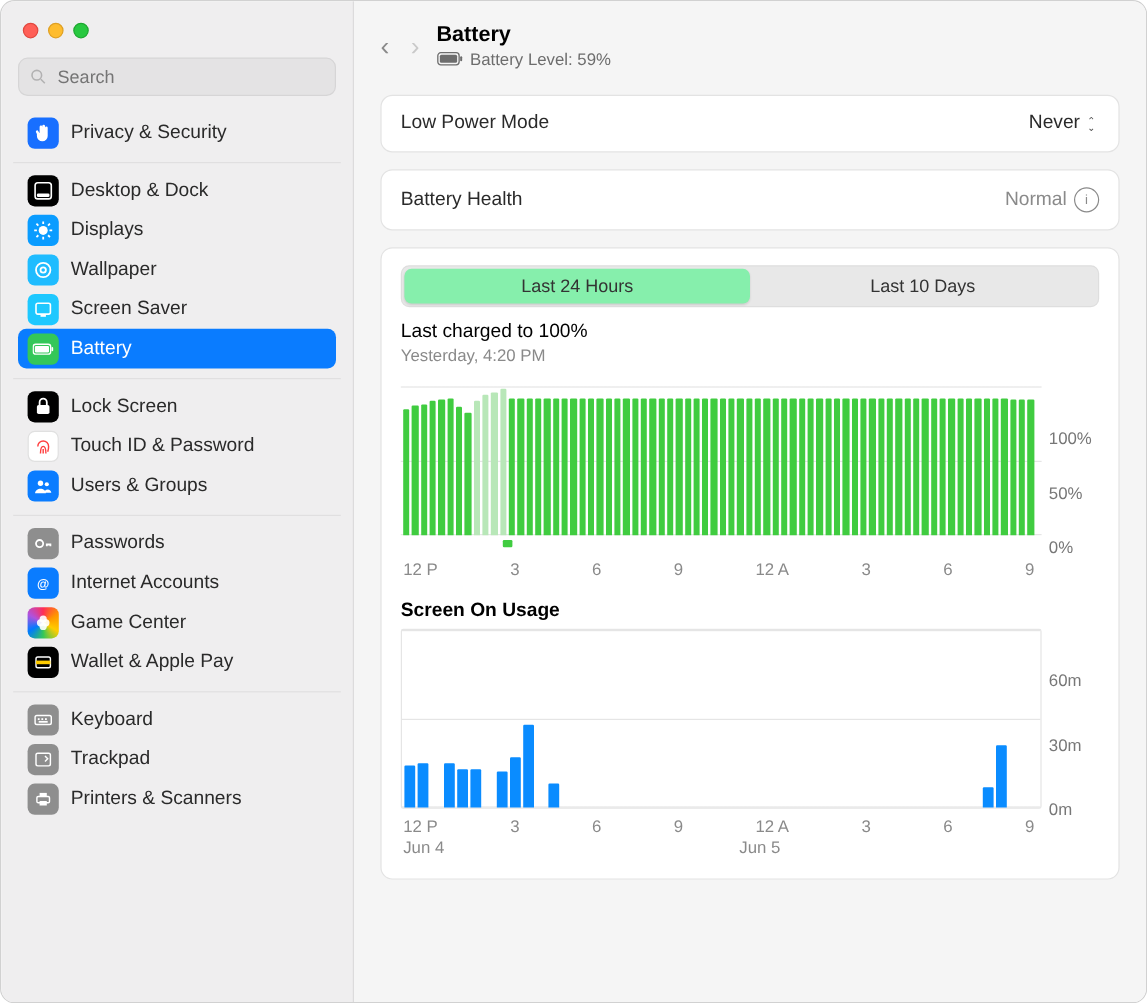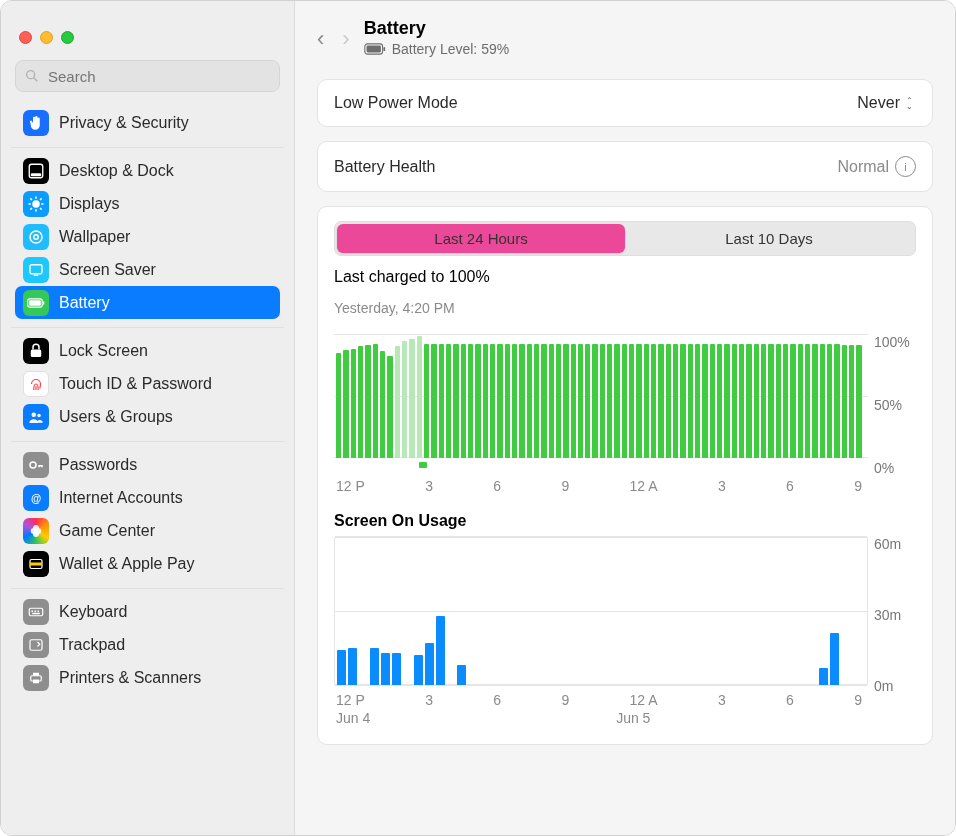--- a/index.html
+++ b/index.html
@@ -21,21 +21,21 @@
   }
 
   
   .sidebar {
     width: 294px;
     flex: 0 0 294px;
     background: #efeeef;
     border-right: 1px solid #dcdbdc;
     display: flex;
     flex-direction: column;
-    padding-top: 24px;
+    padding-top: 12px;
   }
   .traffic-lights {
     display: flex;
     gap: 8px;
     padding: 6px 0 12px 18px;
   }
   .tl {
     width: 13px; height: 13px; border-radius: 50%;
   }
   .tl.close { background: #ff5f57; border: .5px solid #e1483f; }
@@ -150,34 +150,34 @@
   .seg-card { padding:14px 16px 18px; }
   .segmented {
     display:flex; background:#e8e8e8; border-radius:7px; padding:2px;
     border:1px solid #dedede;
   }
   .segmented div {
     flex:1; text-align:center; padding:6px 0; font-size:15px; border-radius:6px;
     color:#333;
   }
   .segmented div.active {
-    background:#ec4899; box-shadow:0 1px 2px rgba(0,0,0,.12);
+    background:#86efac; box-shadow:0 1px 2px rgba(0,0,0,.12);
     font-weight:500;
   }
 
   .last-charged { margin-top:12px; }
   .last-charged .lc-title { font-size:16px; }
-  .last-charged .lc-time  { font-size:14px; color:#8a8a8a; margin-top:14px;}
+  .last-charged .lc-time  { font-size:14px; color:#8a8a8a; margin-top:2px;}
 
   .chart-block { margin-top:18px; }
   .chart-title { font-size:16px; font-weight:600; margin-bottom:6px; }
   .chart-wrap  { display:flex; align-items:stretch; }
   .chart-area  { flex:1; display:flex; flex-direction:column; }
   .axis-right  { width:48px; display:flex; flex-direction:column; justify-content:space-between;
-                 font-size:14px; color:#777; padding:0 0 18px 6px; }
+                 font-size:14px; color:#777; padding:0 0 18px 6px;margin-top:35px; }
 
   .bars {
     position:relative;
     height:124px;
     display:flex; align-items:flex-end; gap:2px;
     padding:0 6px 0 2px;
   }
   .bars.grid3 {
     background-image:
       linear-gradient(#e5e5e5,#e5e5e5),

